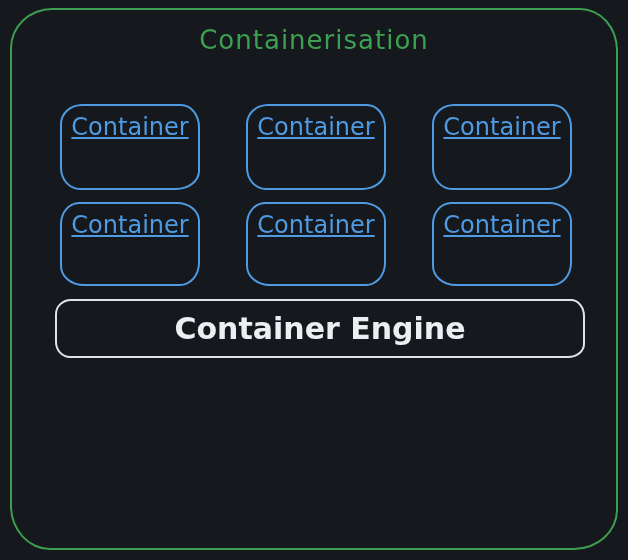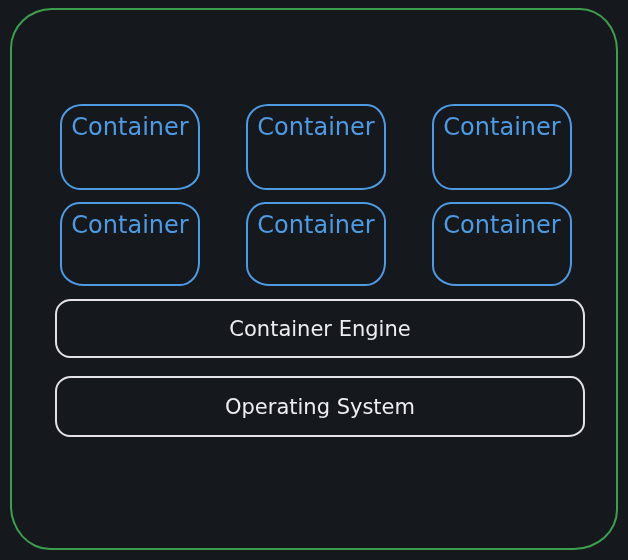--- a/index.html
+++ b/index.html
@@ -51,49 +51,52 @@
     height: 86px;
     box-sizing: border-box;
     border: 2.5px solid #4e9be4;
     border-radius: 22px 19px 24px 20px / 20px 23px 19px 22px;
     color: #4e9be4;
     font-size: 24px;
     display: flex;
     justify-content: center;
     align-items: flex-start;
     padding-top: 7px;
+    text-decoration: underline;
   }
   .row2 .cbox {
     height: 84px;
     border-radius: 19px 23px 20px 24px / 22px 19px 23px 20px;
   }
   .layer {
     position: absolute;
     left: 55px;
     width: 530px;
     box-sizing: border-box;
     border: 2.5px solid #e2e2e6;
     border-radius: 16px 14px 17px 15px / 15px 17px 14px 16px;
     color: #eceef1;
-    font-size: 21px;
+    font-size: 30px;
     display: flex;
     align-items: center;
     justify-content: center;
+    font-weight: bold;
   }
   .layer-engine   { top: 299px; height: 59px; }
   .layer-os       { top: 376px; height: 61px; }
   .layer-hardware { top: 452px; height: 60px; }
 </style>
 </head>
 <body>
 
 <div class="canvas">
 
   <div class="frame"></div>
 
+  <div class="title">Containerisation</div>
 
   <div class="row row1">
     <div class="cbox">
       <span>Container</span>
     </div>
     <div class="cbox">
       <span>Container</span>
     </div>
     <div class="cbox">
       <span>Container</span>
@@ -109,18 +112,15 @@
     </div>
     <div class="cbox">
       <span>Container</span>
     </div>
   </div>
 
   <div class="layer layer-engine">
     <span>Container Engine</span>
   </div>
 
-  <div class="layer layer-os">
-    <span>Operating System</span>
-  </div>
 
 
 </div>
 
 </body></html>

